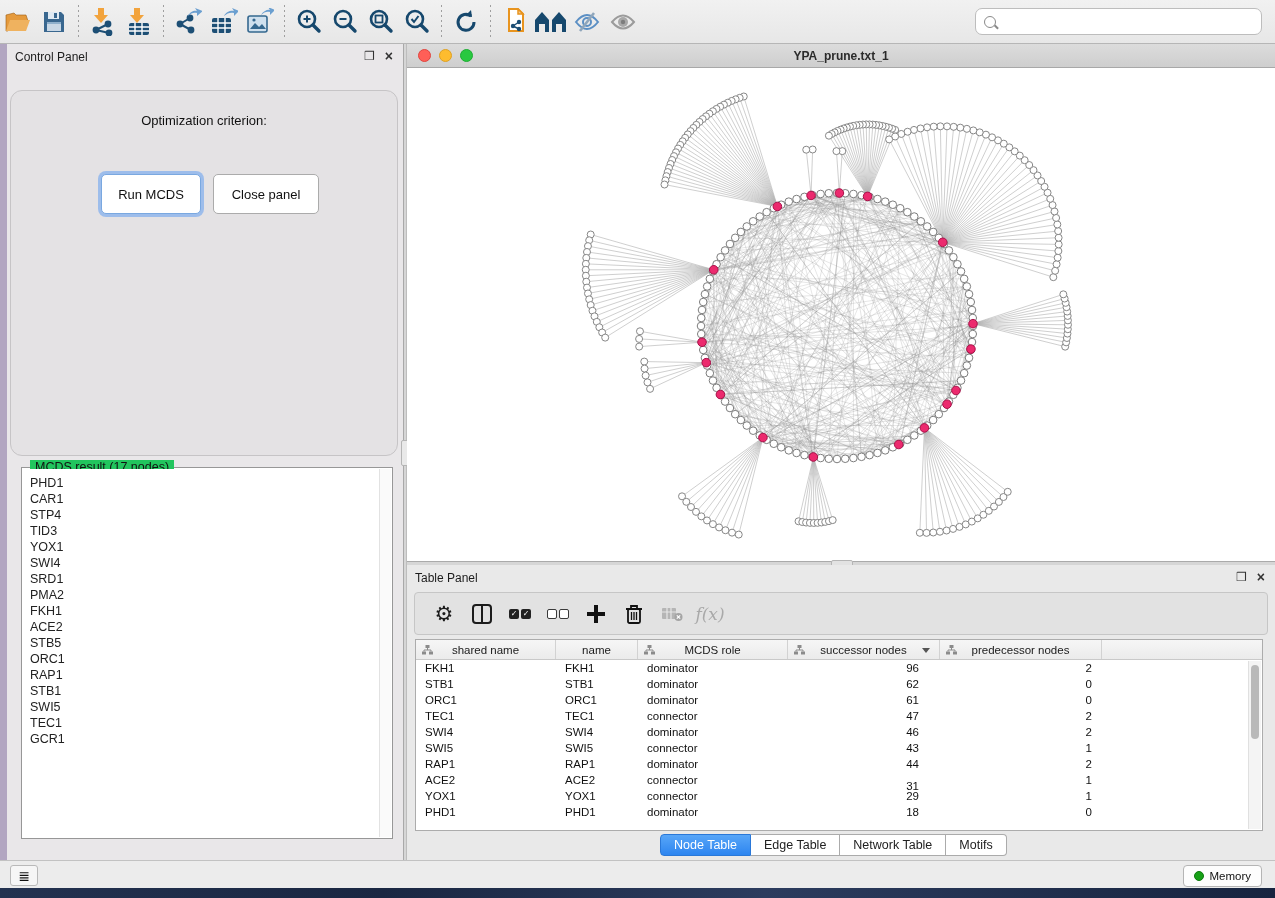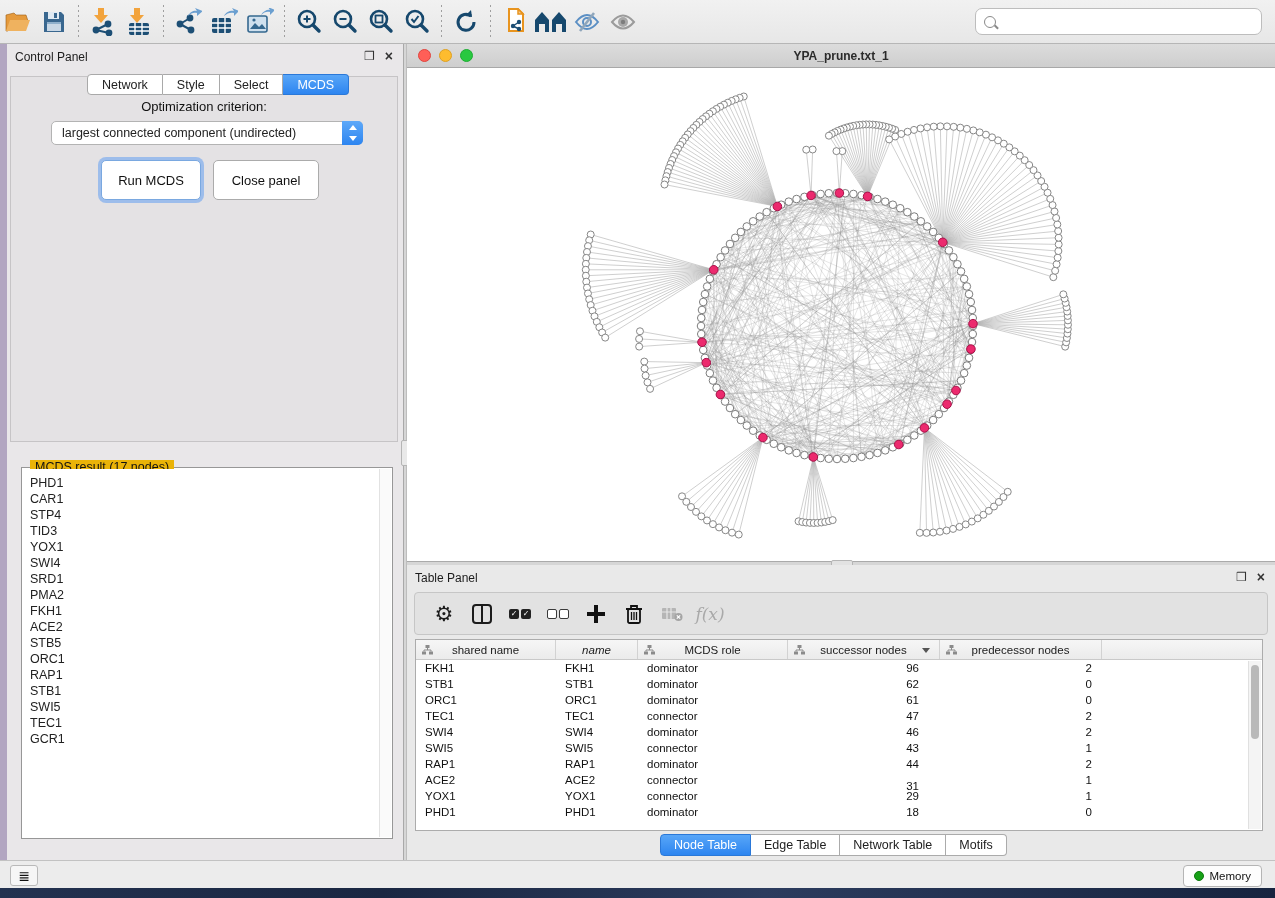--- a/index.html
+++ b/index.html
@@ -31,38 +31,38 @@
   .panel-head { display:flex; font-size:12px; color:#1c1c1c; padding:6px 10px 0 8px; }
   .panel-head .sp { flex:1; }
   .winbtn { font-size:12px; color:#333; margin-left:10px; cursor:default; line-height:12px; }
   .winbtn.close { font-weight:bold; font-size:14px; }
   .tabbar { position:absolute; left:80px; top:30px; display:flex; z-index:3; }
   .tab { height:21px; padding:0 14px; font-size:12.5px; display:flex; align-items:center;
     background:#fff; border:1px solid #a9a9a9; border-left-width:0; color:#222; }
   .tab:first-child { border-left-width:1px; border-radius:4px 0 0 4px; }
   .tab:last-child { border-radius:0 4px 4px 0; }
   .tab.sel { background:linear-gradient(#58a6f8,#2d85f0); border-color:#2a78d8; color:#fff; }
-  .cp-inner { position:absolute; left:3px; top:32px; width:388px; height:366px;
-    background:#e4e2e4; border:1px solid #c6c4c6; border-radius:0; }
+  .cp-inner { position:absolute; left:3px; top:46px; width:388px; height:366px;
+    background:#e4e2e4; border:1px solid #c6c4c6; border-radius:12px; }
   .opt-label { text-align:center; margin-top:22px; font-size:13px; color:#111; }
   .dropdown { position:absolute; left:40px; top:44px; width:312px; height:24px; background:#fff;
     border:1px solid #b3b3b3; border-radius:5px; display:flex; align-items:center; font-size:12.5px; }
   .dropdown .dd-text { flex:1; padding-left:10px; white-space:nowrap; overflow:hidden; }
   .dd-step { width:21px; height:24px; margin-right:-1px; border-radius:0 5px 5px 0;
     background:linear-gradient(#5ea9f9,#2d85f0); position:relative; }
   .dd-step i { position:absolute; left:50%; transform:translateX(-50%); width:0; height:0;
     border-left:4px solid transparent; border-right:4px solid transparent; }
   .dd-step i.up { top:4px; border-bottom:5px solid #fff; }
   .dd-step i.dn { bottom:4px; border-top:5px solid #fff; }
   .btn { position:absolute; height:40px; background:#fff; border:1px solid #ababab; border-radius:5px;
     font-size:13px; font-family:"Liberation Sans",sans-serif; color:#111; }
   .btn.focused { box-shadow:0 0 0 3px rgba(110,165,240,.6); border-color:#7aa8e0; }
   .groupbox { position:absolute; left:14px; top:423px; width:372px; height:372px;
     border:1px solid #979797; background:#fff; }
-  .groupbox .gb-title { position:absolute; left:8px; top:-8px; background:#eab308;
+  .groupbox .gb-title { position:absolute; left:8px; top:-8px; background:#22c55e;
     padding:0 5px; font-size:12.5px; color:#111; }
   .gb-list { position:absolute; inset:1px 13px 1px 1px; background:#fff; overflow:hidden;
     padding:6px 0 0 7px; font-size:12.5px; line-height:16px; }
   .gb-scroll { position:absolute; top:1px; right:1px; bottom:1px; width:12px;
     background:#fafafa; border-left:1px solid #e2e2e2; }
 
   
   .vsplit { position:absolute; left:403px; top:44px; width:4px; height:816px; background:#d6d6d6;
     border-left:1px solid #a9a9a9; border-right:1px solid #bdbdbd; }
   .vsplit .handle { position:absolute; top:396px; left:-3px; width:9px; height:26px;
@@ -275,36 +275,23 @@
   <div class="edge-left"></div>
 
   <div class="cpanel">
     <div class="panel-head">
       <span>Control Panel</span>
       <span class="sp"></span>
       <span class="winbtn">❒</span>
       <span class="winbtn close">×</span>
     </div>
 
-    <div class="tabbar">
-      <div class="tab">Network</div>
-      <div class="tab">Style</div>
-      <div class="tab">Select</div>
-      <div class="tab sel">MCDS</div>
-    </div>
 
     <div class="cp-inner">
       <div class="opt-label">Optimization criterion:</div>
-      <div class="dropdown">
-        <span class="dd-text">largest connected component (undirected)</span>
-        <span class="dd-step">
-            <i class="up"></i>
-            <i class="dn"></i>
-          </span>
-      </div>
       <button class="btn focused" style="left:90px; top:83px; width:100px;">Run MCDS</button>
       <button class="btn" style="left:202px; top:83px; width:106px;">Close panel</button>
     </div>
 
     <div class="groupbox">
       <div class="gb-title">MCDS result (17 nodes)</div>
       <div class="gb-list" id="mcds-list">
           <div>PHD1</div>
           <div>CAR1</div>
           <div>STP4</div>
@@ -1307,21 +1294,21 @@
       <div class="thead" id="table-head">
           <div class="th" style="width: 140px;">
             <svg class="tree" width="11" height="10" viewBox="0 0 11 10">
               <rect x="3.5" y="0" width="4" height="3" fill="#8b8b8b"></rect>
               <rect x="0" y="6.5" width="4" height="3" fill="#8b8b8b"></rect>
               <rect x="7" y="6.5" width="4" height="3" fill="#8b8b8b"></rect>
               <path d="M5.5 3v2M2 6.5V5h7v1.5" fill="none" stroke="#8b8b8b"></path>
             </svg>
             <span>shared name</span>
           </div>
-          <div class="th" style="width: 82px; font-style: italic;">
+          <div class="th" style="width: 82px;">
             <span>name</span>
           </div>
           <div class="th" style="width: 150px;">
             <svg class="tree" width="11" height="10" viewBox="0 0 11 10">
               <rect x="3.5" y="0" width="4" height="3" fill="#8b8b8b"></rect>
               <rect x="0" y="6.5" width="4" height="3" fill="#8b8b8b"></rect>
               <rect x="7" y="6.5" width="4" height="3" fill="#8b8b8b"></rect>
               <path d="M5.5 3v2M2 6.5V5h7v1.5" fill="none" stroke="#8b8b8b"></path>
             </svg>
             <span>MCDS role</span>

